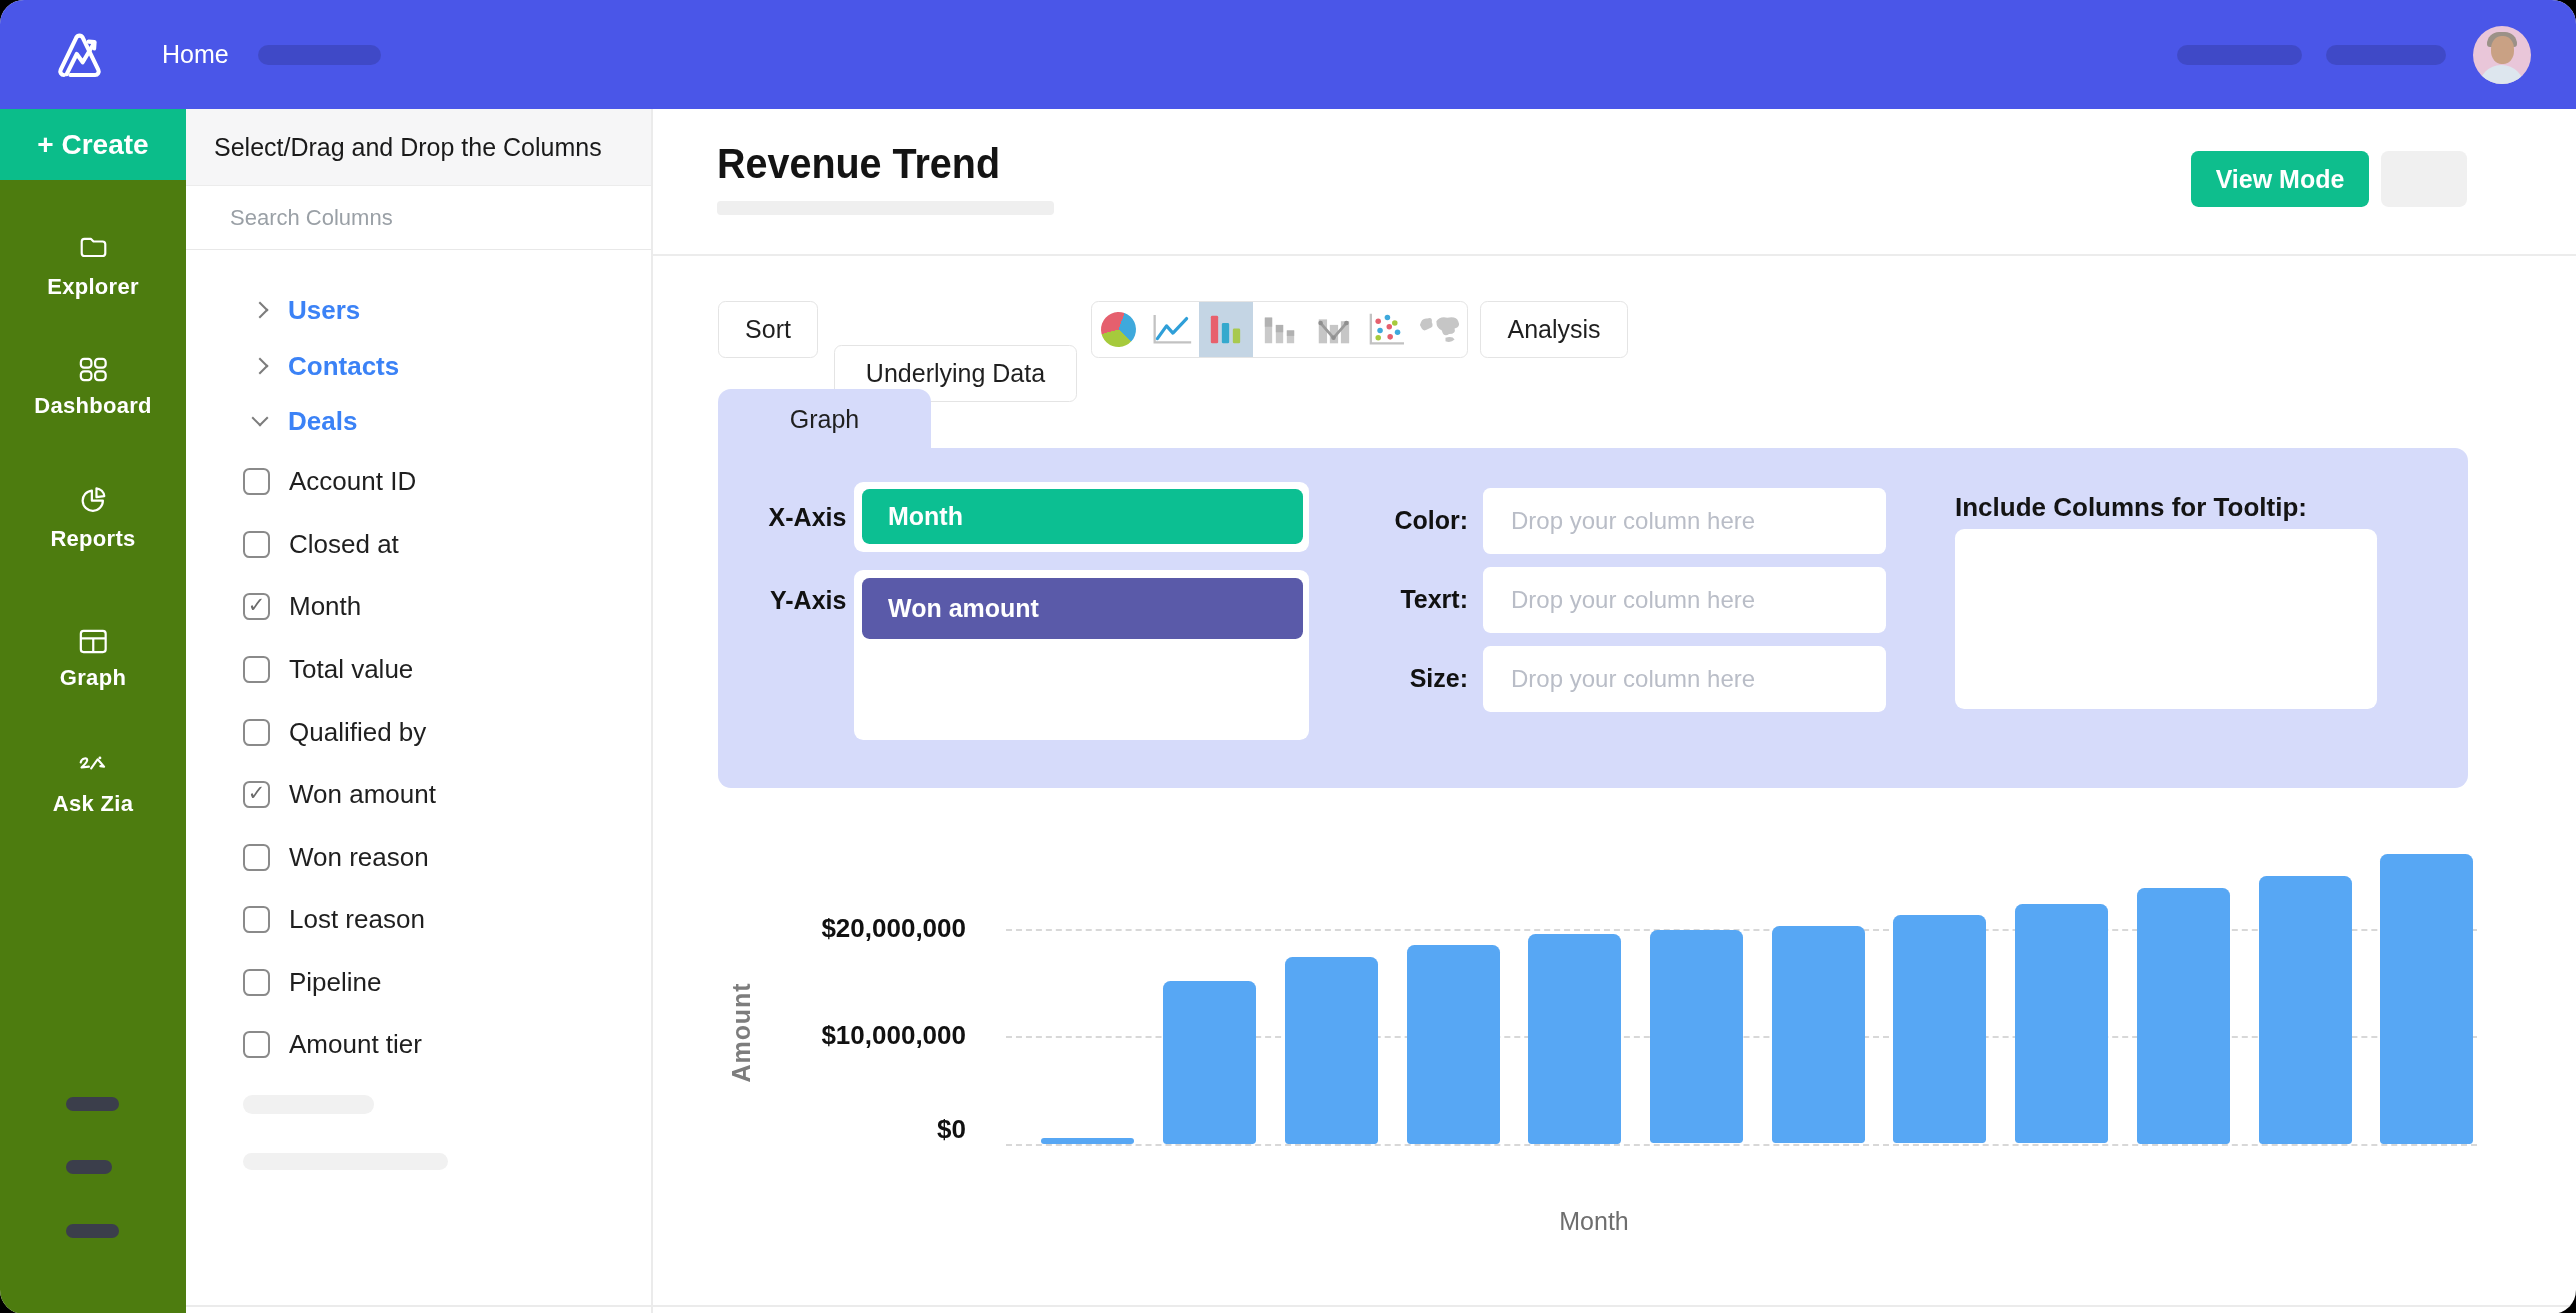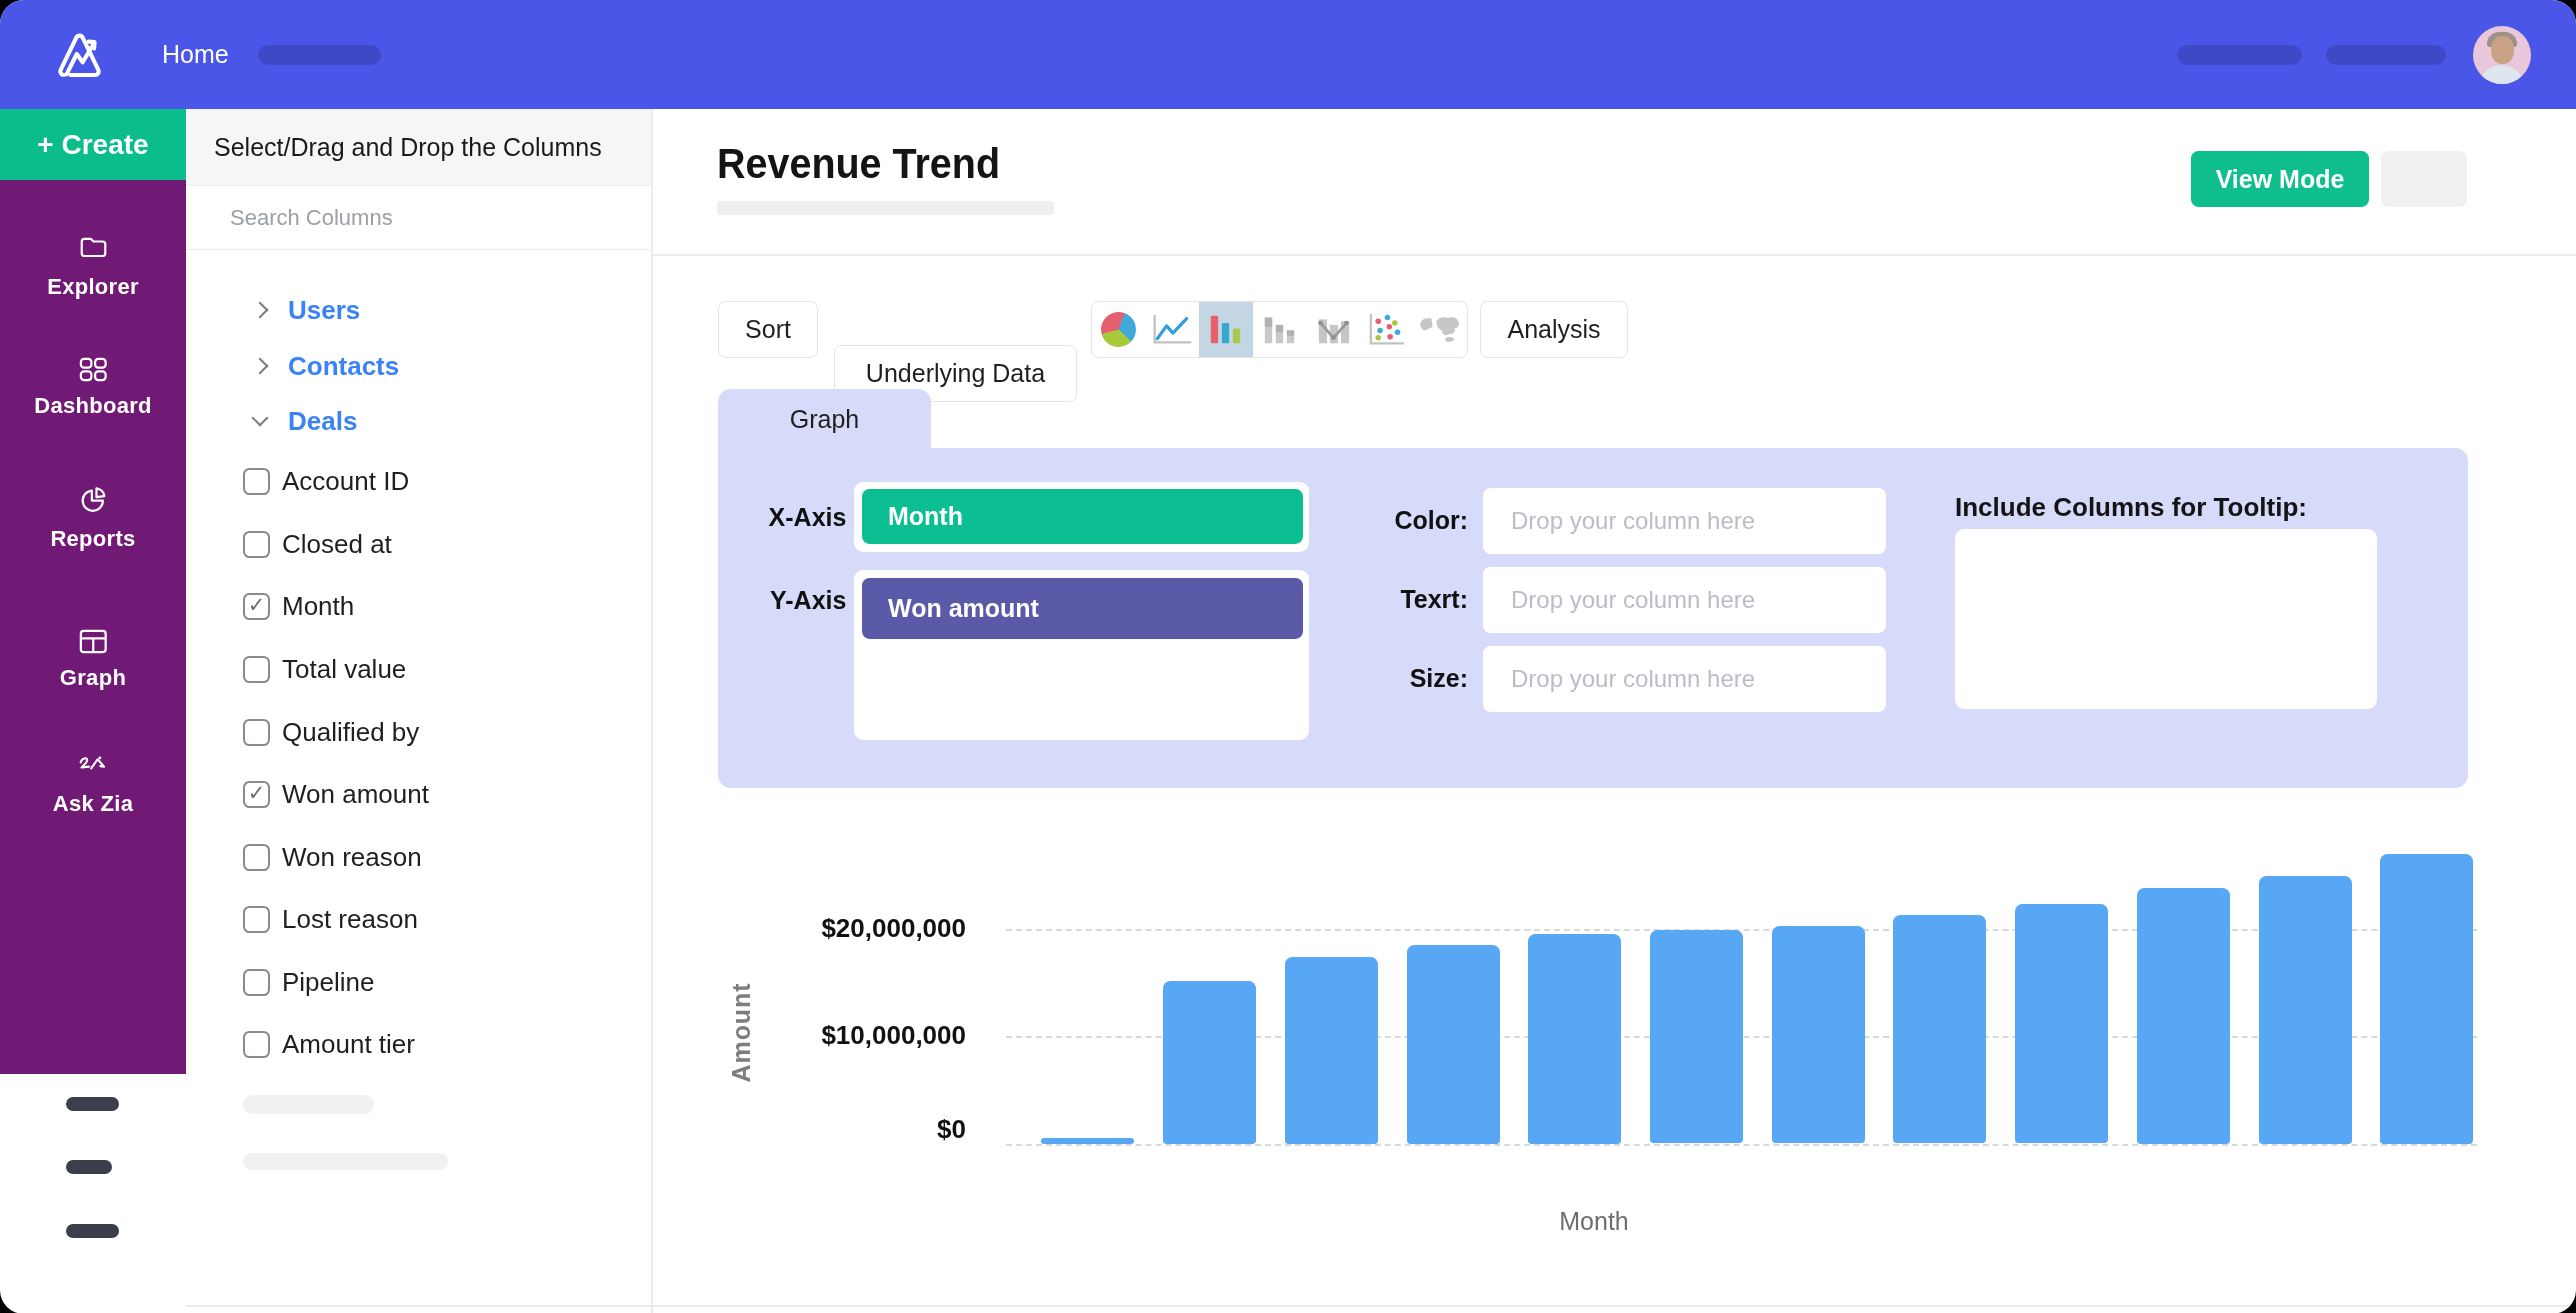--- a/index.html
+++ b/index.html
@@ -11,37 +11,37 @@
   .topnav{left:0;top:0;width:2576px;height:109px;background:#4a56e8;}
   .logo{left:53px;top:28px;}
   .nav-home{left:162px;top:0;height:109px;display:flex;align-items:center;color:#fff;font-size:25px;font-weight:500;cursor:pointer;}
   .nav-pill{top:45px;height:20px;border-radius:10px;background:rgba(0,0,0,0.14);}
   .avatar{left:2473px;top:26px;width:58px;height:58px;border-radius:50%;background:#e9c6d9;overflow:hidden;}
   .av-hair{position:absolute;left:14px;top:6.4px;width:30px;height:14.7px;background:#9b9187;border-radius:14.7px 14.7px 3.7px 3.7px;}
   .av-face{position:absolute;left:17.5px;top:10px;width:23px;height:28px;background:#c9a184;border-radius:46%;}
   .av-shirt{position:absolute;left:6.4px;bottom:-7.4px;width:45px;height:26px;background:#dde6ee;border-radius:22px 22px 0 0;}
 
   
-  .sidebar{left:0;top:109px;width:186px;height:965px;background:#701a75;}
+  .sidebar{left:0;top:109px;width:186px;height:1205px;background:#4d7c0f;}
   .create-btn{position:absolute;left:0;top:0;width:186px;height:71px;background:#0bbd8a;color:#fff;font-size:28px;font-weight:600;display:flex;align-items:center;justify-content:center;border:none;cursor:pointer;}
   .side-item{position:absolute;left:0;width:186px;display:flex;flex-direction:column;align-items:center;gap:8.3px;color:#fff;cursor:pointer;}
   .side-item .lbl{font-size:22px;font-weight:600;letter-spacing:0.3px;}
   .side-skel{position:absolute;left:66px;height:14px;border-radius:7.4px;background:#3b3e4b;}
 
   
   .colpanel{left:186px;top:109px;width:466px;height:1205px;background:#fff;border-right:1.8px solid #ebebeb;}
   .col-head{position:absolute;left:0;top:0;width:100%;height:77px;background:#f6f6f7;border-bottom:0.9px solid #ececec;display:flex;align-items:center;padding-left:28px;font-size:25px;color:#1a1a1a;}
   .col-search{position:absolute;left:0;top:78px;width:100%;height:63px;border:none;border-bottom:1.8px solid #e8e8e8;outline:none;padding-left:44px;font-size:22px;color:#333;background:#fff;}
   .col-search::placeholder{color:#9aa0a6;}
   .tree-row{position:absolute;left:0;width:100%;height:40px;display:flex;align-items:center;padding-left:68px;gap:22px;cursor:pointer;}
   .tree-row .lbl{font-size:26px;font-weight:700;color:#3b82f6;}
   .chev{width:12px;height:12px;border-right:2.8px solid #7c7c7c;border-bottom:2.8px solid #7c7c7c;display:inline-block;}
   .chev.right{transform:rotate(-45deg);}
   .chev.down{transform:rotate(45deg);margin-top:-5.5px;}
-  .field-row{position:absolute;left:0;width:100%;height:39px;display:flex;align-items:center;padding-left:57px;gap:12px;cursor:pointer;}
+  .field-row{position:absolute;left:0;width:100%;height:39px;display:flex;align-items:center;padding-left:57px;gap:19px;cursor:pointer;}
   .cbx{width:27px;height:27px;border:2.3px solid #8a8a8a;border-radius:6.4px;background:#fff;display:flex;align-items:center;justify-content:center;flex:0 0 auto;}
   .cbx .mark{font-family:"DejaVu Sans",sans-serif;font-size:21px;font-weight:700;color:#6b6b6b;line-height:1;margin-top:-1.8px;}
   .field-row .lbl{font-size:26px;color:#1f1f1f;}
   .panel-skel{position:absolute;background:#f1f1f1;border-radius:9.2px;}
 
   
   .vborder{left:651px;top:109px;width:1.8px;height:1205px;background:#ebebeb;}
   .main-title{left:717px;top:140px;font-size:42px;font-weight:700;color:#141414;transform:scaleX(.94);transform-origin:left;}
   .title-skel{left:717px;top:201px;width:337px;height:14px;background:#efefef;border-radius:3.7px;}
   .viewmode-btn{left:2191px;top:151px;width:178px;height:56px;background:#0ebe8d;border:none;border-radius:7.4px;color:#fff;font-size:25px;font-weight:600;cursor:pointer;}

